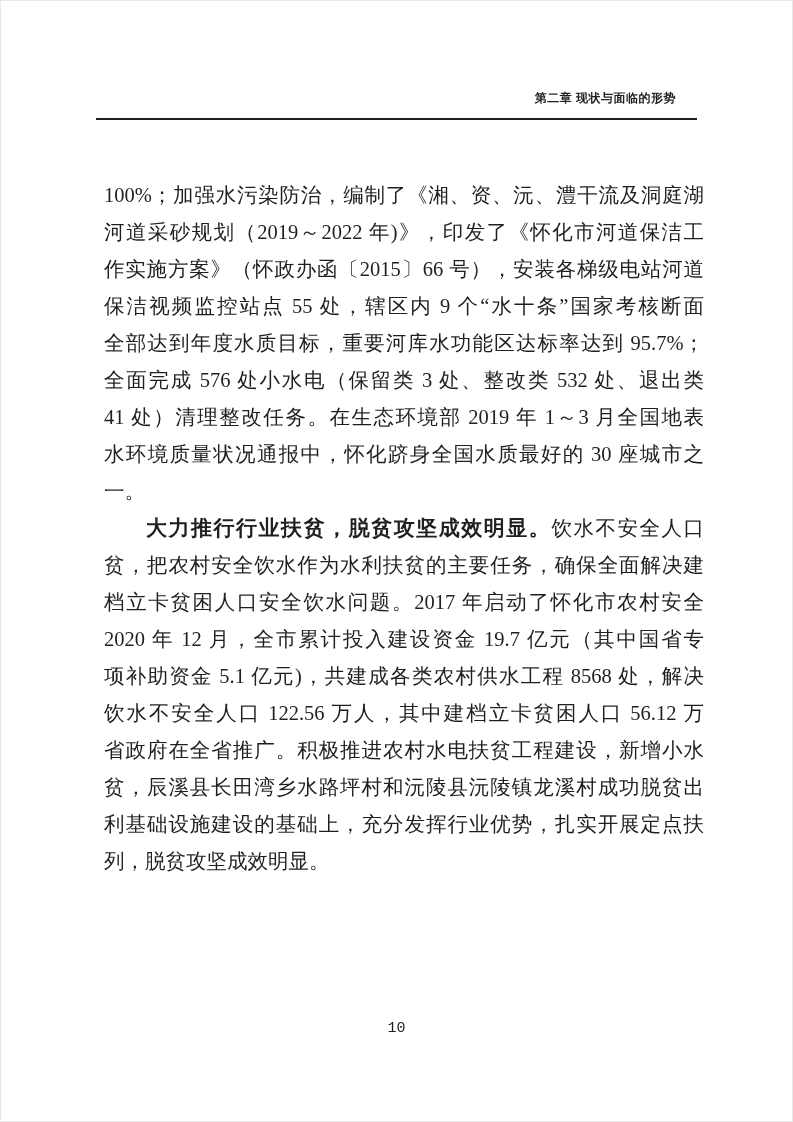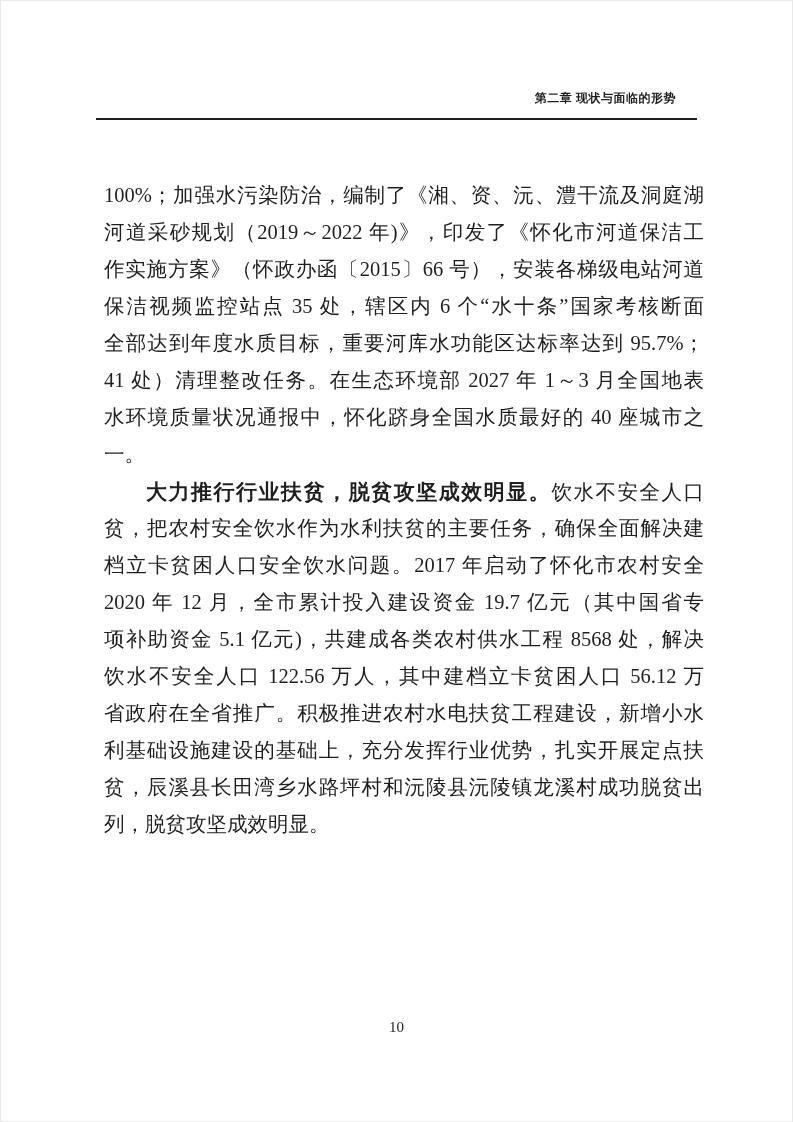--- a/index.html
+++ b/index.html
@@ -62,71 +62,72 @@
     overflow:hidden;
   }
   .para > .line:last-child,
   .para-lines > .line:last-child{
     text-align-last:left;
   }
   .first-line{
     text-indent:42px;
   }
   .lead-bold{
-    font-family:Liberation Sans, sans-serif;
+    font-family:Liberation Serif, serif;
     font-weight:700;
     font-size:21px;
   }
   
   .footer{
     position:absolute;
     top:1018px;
     left:0;
     width:100%;
     text-align:center;
   }
   .page-number{
-    font-family:Liberation Serif, serif;
+    font-family:Liberation Mono, monospace;
     font-size:15px;
     color:var(--text-color);
   }
 </style>
 </head>
 <body>
 
 <div class="page">
 
   <div class="chapter-header">第二章 现状与面临的形势</div>
 
   <div class="header-rule"></div>
 
   <div class="content">
 
     <div class="para">
         <div class="line">100%；加强水污染防治，编制了《湘、资、沅、澧干流及洞庭湖</div>
         <div class="line">河道采砂规划（2019～2022 年)》，印发了《怀化市河道保洁工</div>
         <div class="line">作实施方案》（怀政办函〔2015〕66 号），安装各梯级电站河道</div>
-        <div class="line">保洁视频监控站点 35 处，辖区内 6 个“水十条”国家考核断面</div>
+        <div class="line">保洁视频监控站点 55 处，辖区内 9 个“水十条”国家考核断面</div>
         <div class="line">全部达到年度水质目标，重要河库水功能区达标率达到 95.7%；</div>
-        <div class="line">41 处）清理整改任务。在生态环境部 2027 年 1～3 月全国地表</div>
-        <div class="line">水环境质量状况通报中，怀化跻身全国水质最好的 40 座城市之</div>
+        <div class="line">全面完成 576 处小水电（保留类 3 处、整改类 532 处、退出类</div>
+        <div class="line">41 处）清理整改任务。在生态环境部 2019 年 1～3 月全国地表</div>
+        <div class="line">水环境质量状况通报中，怀化跻身全国水质最好的 30 座城市之</div>
         <div class="line">一。</div>
       </div>
 
     <div class="para">
       <div class="line first-line"><span class="lead-bold">大力推行行业扶贫，脱贫攻坚成效明显。</span><span>饮水不安全人口</span></div>
       <div class="para-lines">
           <div class="line">贫，把农村安全饮水作为水利扶贫的主要任务，确保全面解决建</div>
           <div class="line">档立卡贫困人口安全饮水问题。2017 年启动了怀化市农村安全</div>
           <div class="line">2020 年 12 月，全市累计投入建设资金 19.7 亿元（其中国省专</div>
           <div class="line">项补助资金 5.1 亿元)，共建成各类农村供水工程 8568 处，解决</div>
           <div class="line">饮水不安全人口 122.56 万人，其中建档立卡贫困人口 56.12 万</div>
           <div class="line">省政府在全省推广。积极推进农村水电扶贫工程建设，新增小水</div>
+          <div class="line">贫，辰溪县长田湾乡水路坪村和沅陵县沅陵镇龙溪村成功脱贫出</div>
           <div class="line">利基础设施建设的基础上，充分发挥行业优势，扎实开展定点扶</div>
-          <div class="line">贫，辰溪县长田湾乡水路坪村和沅陵县沅陵镇龙溪村成功脱贫出</div>
           <div class="line">列，脱贫攻坚成效明显。</div>
         </div>
     </div>
 
   </div>
 
   <div class="footer">
     <span class="page-number">10</span>
   </div>
 

